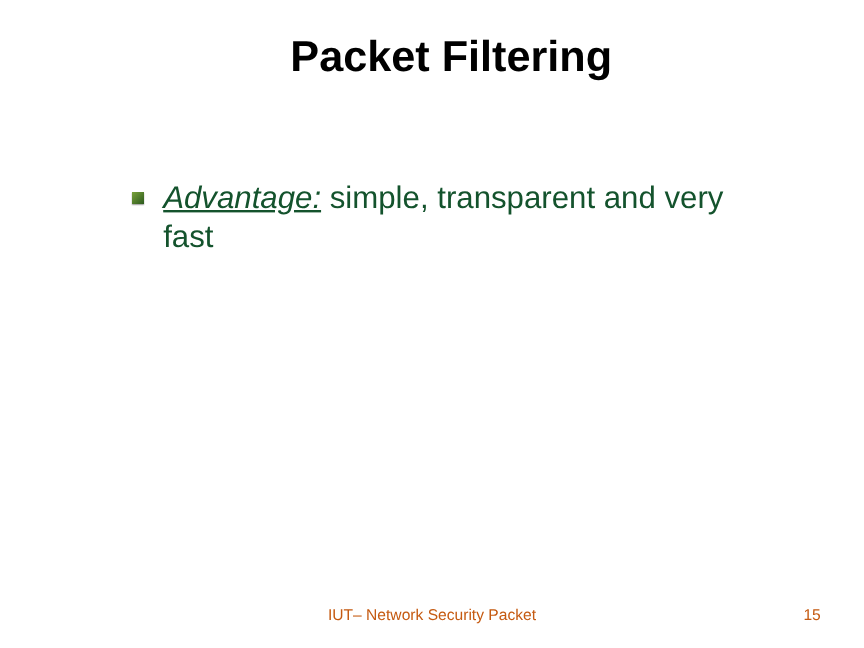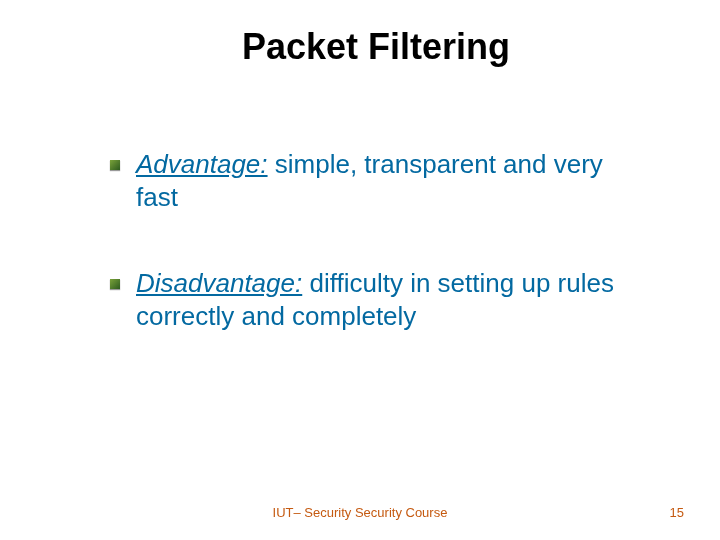--- a/index.html
+++ b/index.html
@@ -45,21 +45,21 @@
     width: 10px;
     height: 10px;
     margin-top: 12px;
     margin-right: 16px;
     background: linear-gradient(135deg, #7aa23a 0%, #2c5a1e 100%);
     box-shadow: 0 1px 1px rgba(0,0,0,0.4);
   }
   .text {
     font-size: 26px;
     line-height: 1.25;
-    color: #0369a1;
+    color: #14532d;
   }
   .lead {
     font-style: italic;
     text-decoration: underline;
   }
   .footer-center {
     position: absolute;
     bottom: 20px;
     left: 0;
     width: 720px;
@@ -84,25 +84,19 @@
 
   <div class="body">
 
     <div class="item">
       <div class="bullet"></div>
       <div class="text">
         <span class="lead">Advantage:</span><span> simple, transparent and very fast</span>
       </div>
     </div>
 
-    <div class="item">
-      <div class="bullet"></div>
-      <div class="text">
-        <span class="lead">Disadvantage:</span><span> difficulty in setting up rules correctly  and completely</span>
-      </div>
-    </div>
 
   </div>
 
-  <div class="footer-center">IUT– Security Security Course</div>
+  <div class="footer-center">IUT– Network Security Packet</div>
   <div class="footer-right">15</div>
 
 </div>
 
 </body></html>

